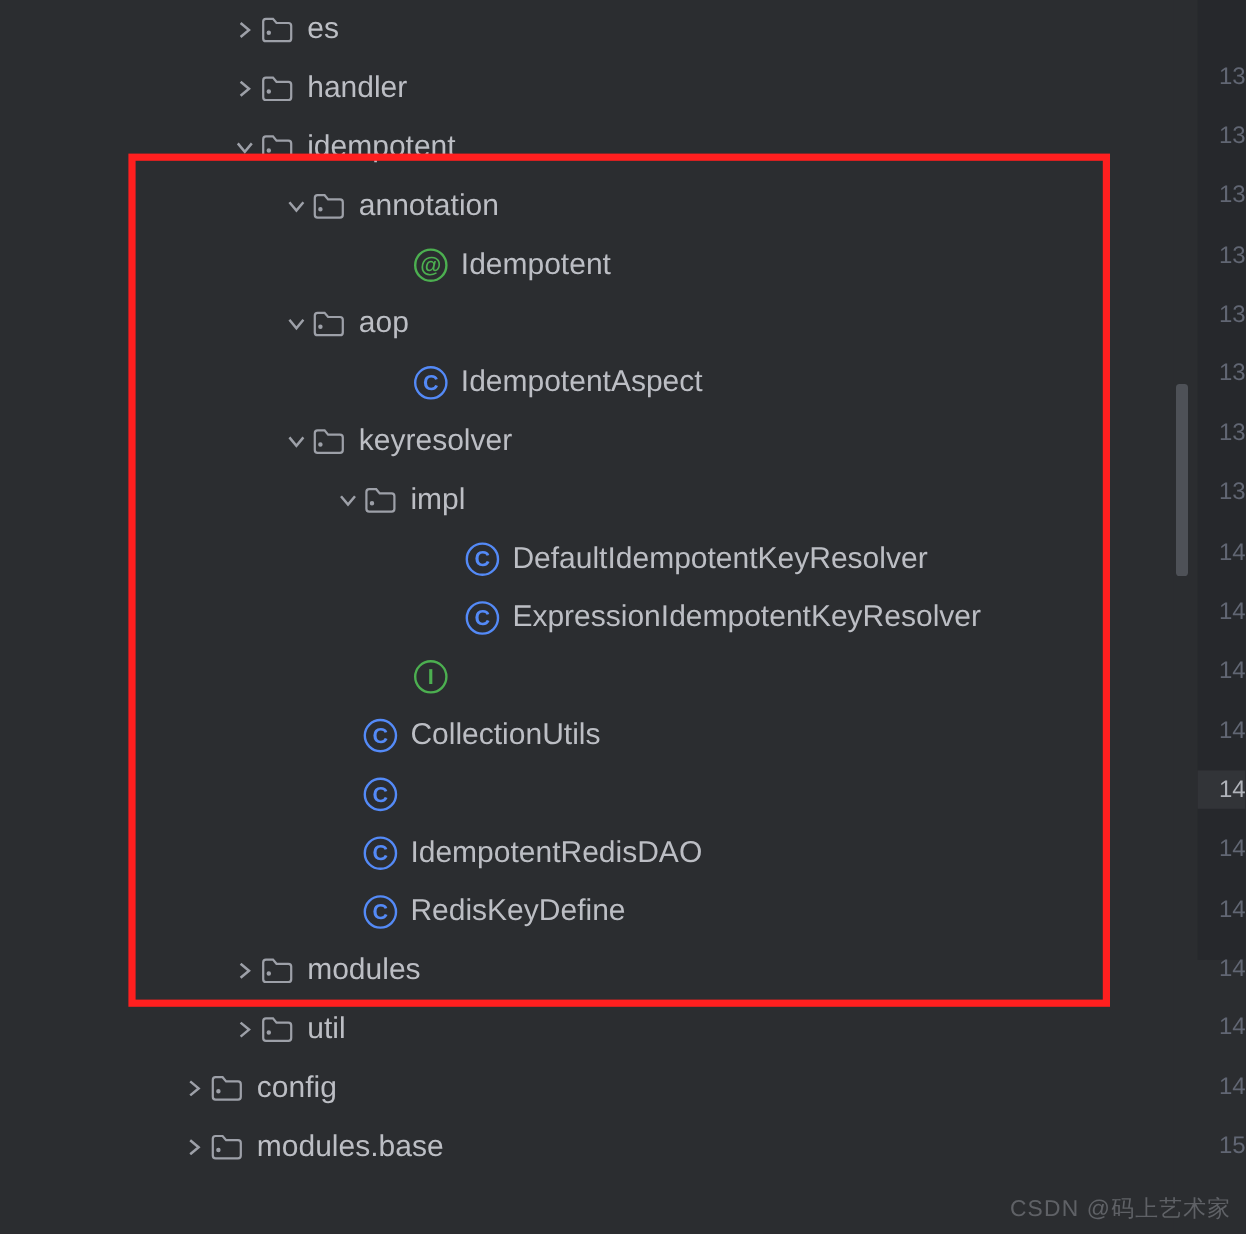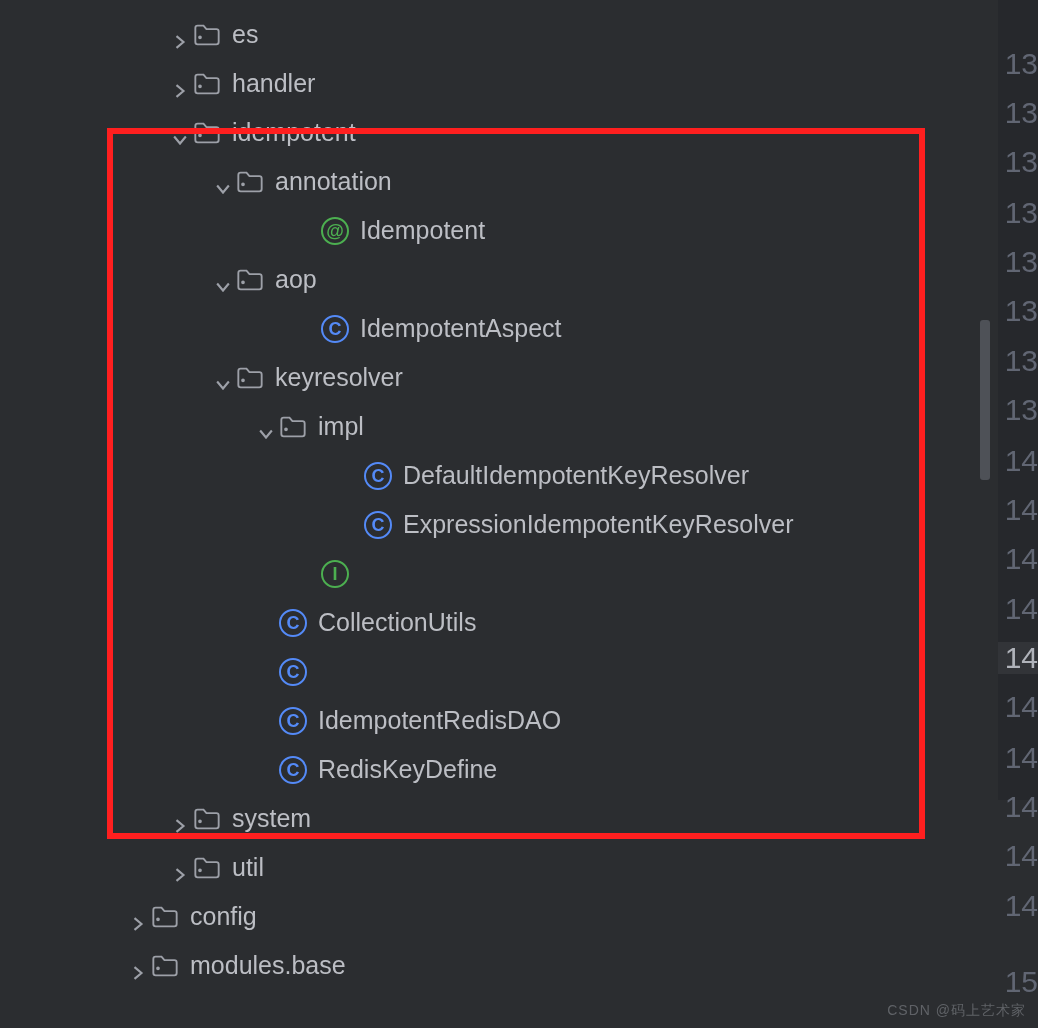--- a/index.html
+++ b/index.html
@@ -16,23 +16,24 @@
     .tree-panel {
       position: absolute;
       left: 0;
       top: 0;
       width: 978px;
       height: 1028px;
       background: #2b2d30;
     }
     .tree-row {
       display: flex;
-      align-items: flex-end;
+      align-items: center;
       height: 49px;
       white-space: nowrap;
+      padding-left: 24px;
     }
     .indent { display: inline-block; }
     .chevron {
       width: 20px;
       display: inline-flex;
       align-items: center;
       justify-content: center;
       color: #9da0a8;
     }
     .chevron svg { width: 14px; height: 14px; }
@@ -67,21 +68,21 @@
       pointer-events: none;
     }
     .gutter {
       position: absolute;
       right: 0;
       top: 0;
       width: 40px;
       height: 800px;
       background: #26282c;
       color: #616673;
-      font-size: 30px;
+      font-size: 20px;
       line-height: 1;
     }
     .gutter-scroll-thumb {
       position: absolute;
       right: 48px;
       top: 320px;
       width: 10px;
       height: 160px;
       background: #4e5157;
       border-radius: 3px;
@@ -94,21 +95,21 @@
       padding-right: 0;
     }
     .gutter-row.active {
       background: #323438;
       color: #b0b3ba;
     }
     .watermark {
       position: absolute;
       right: 12px;
       bottom: 8px;
-      font-size: 14px;
+      font-size: 19px;
       color: #8a8d93;
       opacity: 0.55;
       letter-spacing: 1px;
     }
   </style>
 </head>
 <body>
 
 <div class="tree-panel">
   <div id="tree-rows">
@@ -293,21 +294,21 @@
           <svg viewBox="0 0 12 12" style="transform:rotate(0deg)">
             <path d="M3 1 L9 6 L3 11" fill="none" stroke="#9da0a8" stroke-width="1.8"></path>
           </svg>
         </span>
         <span class="icon-wrap">
           <svg class="folder-svg" viewBox="0 0 24 20" fill="none" stroke="#9da0a8" stroke-width="1.6">
             <path d="M2 4 a2 2 0 0 1 2-2 h5 l2.5 3 H20 a2 2 0 0 1 2 2 v9 a2 2 0 0 1 -2 2 H4 a2 2 0 0 1 -2 -2 Z"></path>
             <circle cx="6" cy="12" r="0.8" fill="#9da0a8"></circle>
           </svg>
         </span>
-        <span class="label">system</span>
+        <span class="label">modules</span>
       </div>
       <div class="tree-row">
         <span class="indent" style="width:170px"></span>
         <span class="chevron">
           <svg viewBox="0 0 12 12" style="transform:rotate(0deg)">
             <path d="M3 1 L9 6 L3 11" fill="none" stroke="#9da0a8" stroke-width="1.8"></path>
           </svg>
         </span>
         <span class="icon-wrap">
           <svg class="folder-svg" viewBox="0 0 24 20" fill="none" stroke="#9da0a8" stroke-width="1.6">
@@ -364,18 +365,18 @@
       <div class="gutter-row" style="top: 445px; height: 32px; line-height: 32px;">14</div>
       <div class="gutter-row" style="top: 494px; height: 32px; line-height: 32px;">14</div>
       <div class="gutter-row" style="top: 543px; height: 32px; line-height: 32px;">14</div>
       <div class="gutter-row" style="top: 593px; height: 32px; line-height: 32px;">14</div>
       <div class="gutter-row active" style="top: 642px; height: 32px; line-height: 32px;">14</div>
       <div class="gutter-row" style="top: 691px; height: 32px; line-height: 32px;">14</div>
       <div class="gutter-row" style="top: 742px; height: 32px; line-height: 32px;">14</div>
       <div class="gutter-row" style="top: 791px; height: 32px; line-height: 32px;">14</div>
       <div class="gutter-row" style="top: 840px; height: 32px; line-height: 32px;">14</div>
       <div class="gutter-row" style="top: 890px; height: 32px; line-height: 32px;">14</div>
-      <div class="gutter-row" style="top: 966px; height: 32px; line-height: 32px;">15</div>
+      <div class="gutter-row" style="top: 939px; height: 32px; line-height: 32px;">15</div>
     </div>
 </div>
 <div class="gutter-scroll-thumb"></div>
 
 <div class="watermark">CSDN @码上艺术家</div>
 
 </body></html>

